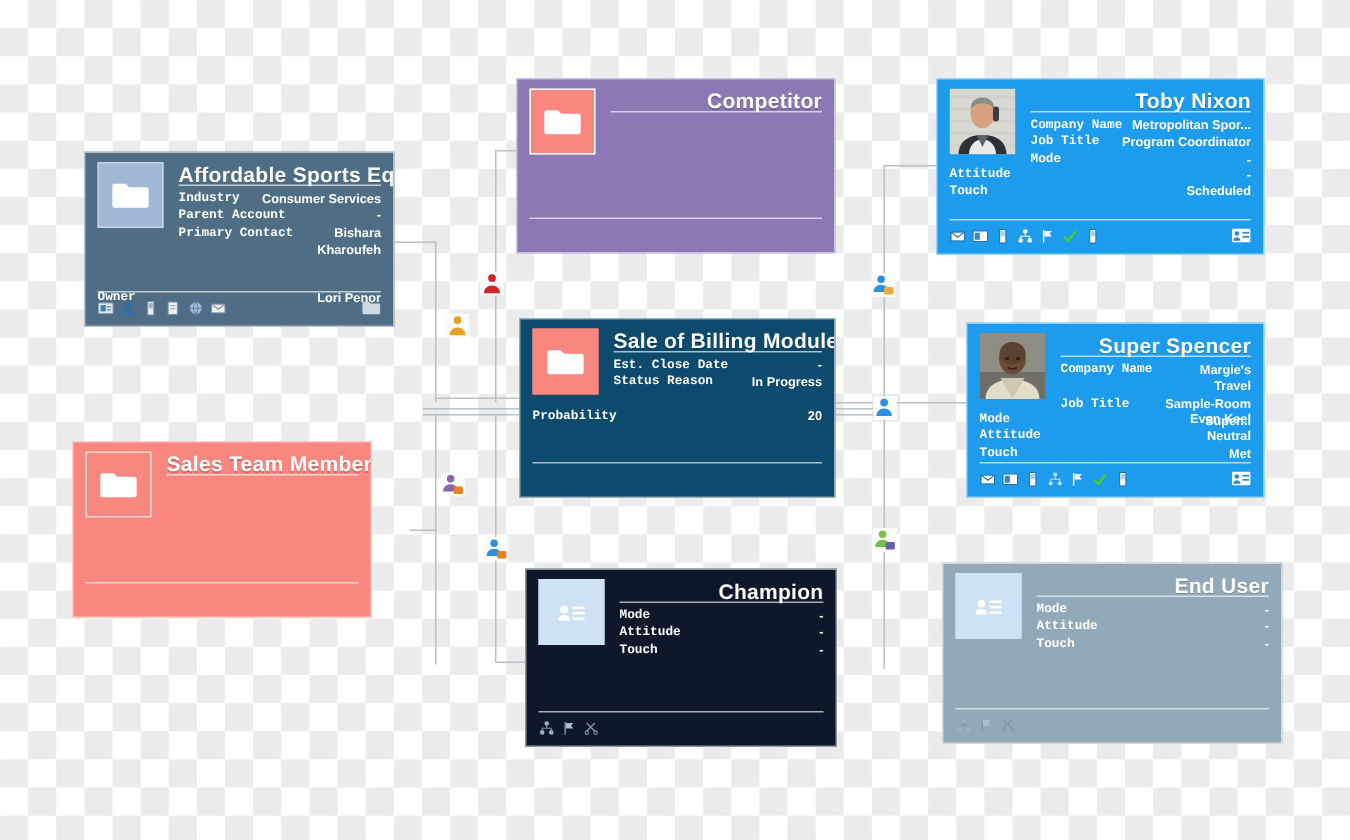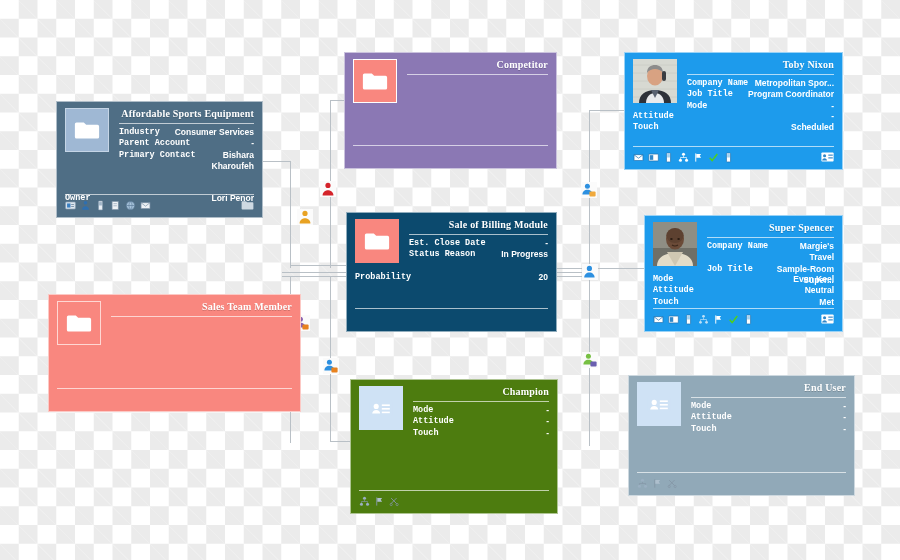--- a/index.html
+++ b/index.html
@@ -26,24 +26,23 @@
 
   
   .card{
     position:absolute;box-sizing:border-box;
     border:1px solid rgba(255,255,255,.55);
     color:#ffffff;
     overflow:hidden;
   }
   .card .hdr{
     position:absolute;top:6px;right:8px;left:62px;
-    text-align:right;font-size:10px;font-weight:bold;
+    text-align:right;font-size:14px;font-weight:bold;
     letter-spacing:.2px;white-space:nowrap;
     text-shadow:0 1px 0 rgba(0,0,0,.18);
-    font-family:Liberation Serif, serif;
   }
   .card .rule-top{
     position:absolute;left:62px;right:8px;top:21px;height:1px;
     background:rgba(255,255,255,.65);
   }
   .card .rule-bot{
     position:absolute;left:8px;right:8px;bottom:22px;height:1px;
     background:rgba(255,255,255,.65);
   }
   .card .thumb{
@@ -69,24 +68,24 @@
   }
   .card .iconbar{
     position:absolute;left:8px;right:8px;bottom:3px;height:18px;
     display:flex;align-items:center;gap:4px;
   }
   .card .iconbar .spacer{flex:1 1 auto;}
   .ic{width:11px;height:11px;display:block;}
 
   
   #card-account{left:56px;top:101px;width:207px;height:117px;background:#4f6e85;}
-  #card-sales-team{left:48px;top:294px;width:253px;height:118px;background:#f9877f;}
+  #card-sales-team{left:48px;top:294px;width:200px;height:118px;background:#f9877f;}
   #card-competitor{left:344px;top:52px;width:213px;height:117px;background:#8b78b4;}
   #card-opportunity{left:346px;top:212px;width:211px;height:120px;background:#0c4a6e;}
-  #card-champion{left:350px;top:379px;width:208px;height:135px;background:#4d7c0f;}
+  #card-champion{left:350px;top:379px;width:208px;height:119px;background:#0f172a;}
   #card-toby{left:624px;top:52px;width:219px;height:118px;background:#1d9bec;}
   #card-phil{left:644px;top:215px;width:199px;height:117px;background:#1d9bec;}
   #card-enduser{left:628px;top:375px;width:227px;height:121px;background:#91a9b8;}
 
   
   #card-opportunity .thumb.folder{background:#f9877f;border-color:#f9877f;}
   #card-competitor .thumb.folder{background:#f9877f;border-color:#ffffff;}
   #card-account .thumb.folder{background:#9fb8d4;border-color:#c5d5e6;}
   #card-champion .thumb.folder,#card-enduser .thumb.folder{background:#cfe2f5;border-color:#cfe2f5;}
   #card-sales-team .thumb.folder{background:transparent;border-color:#ffd7d3;}

